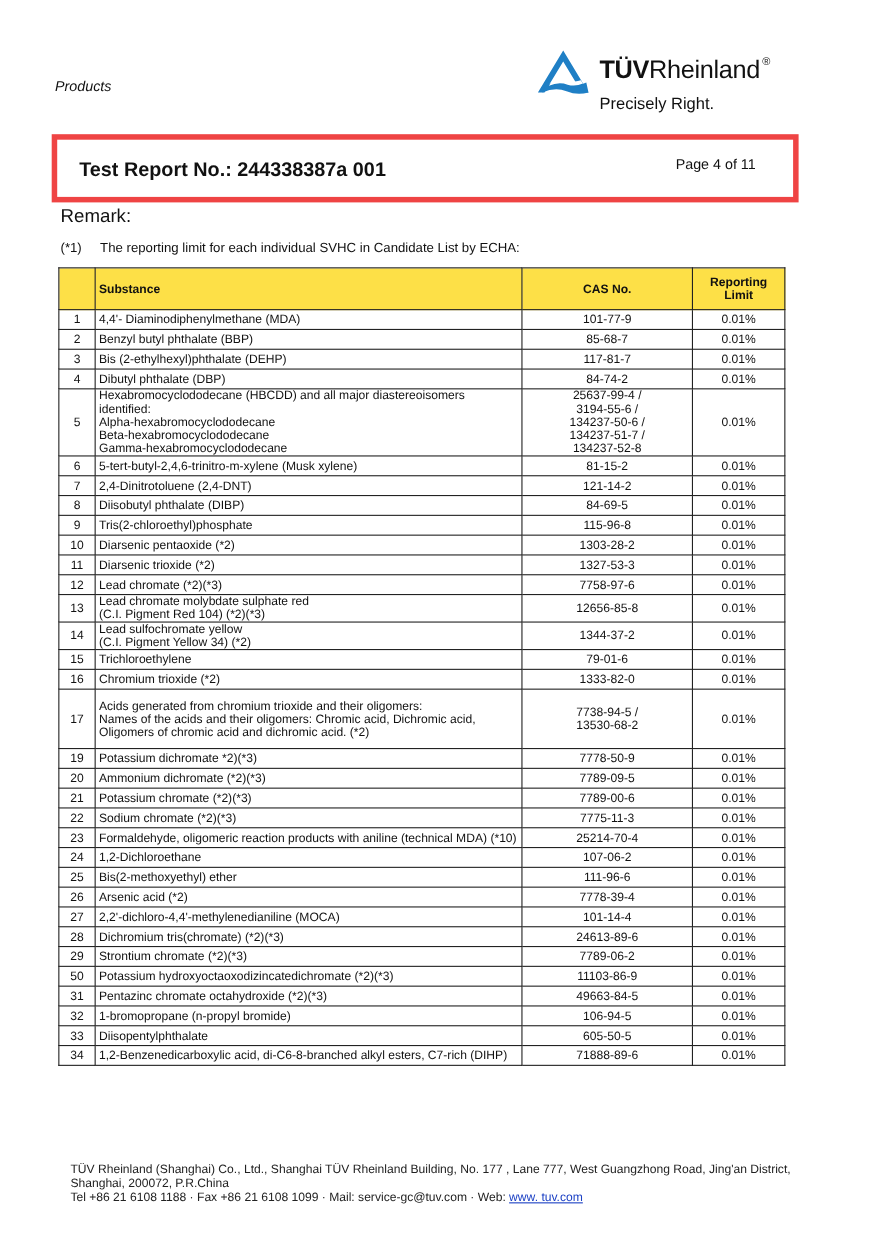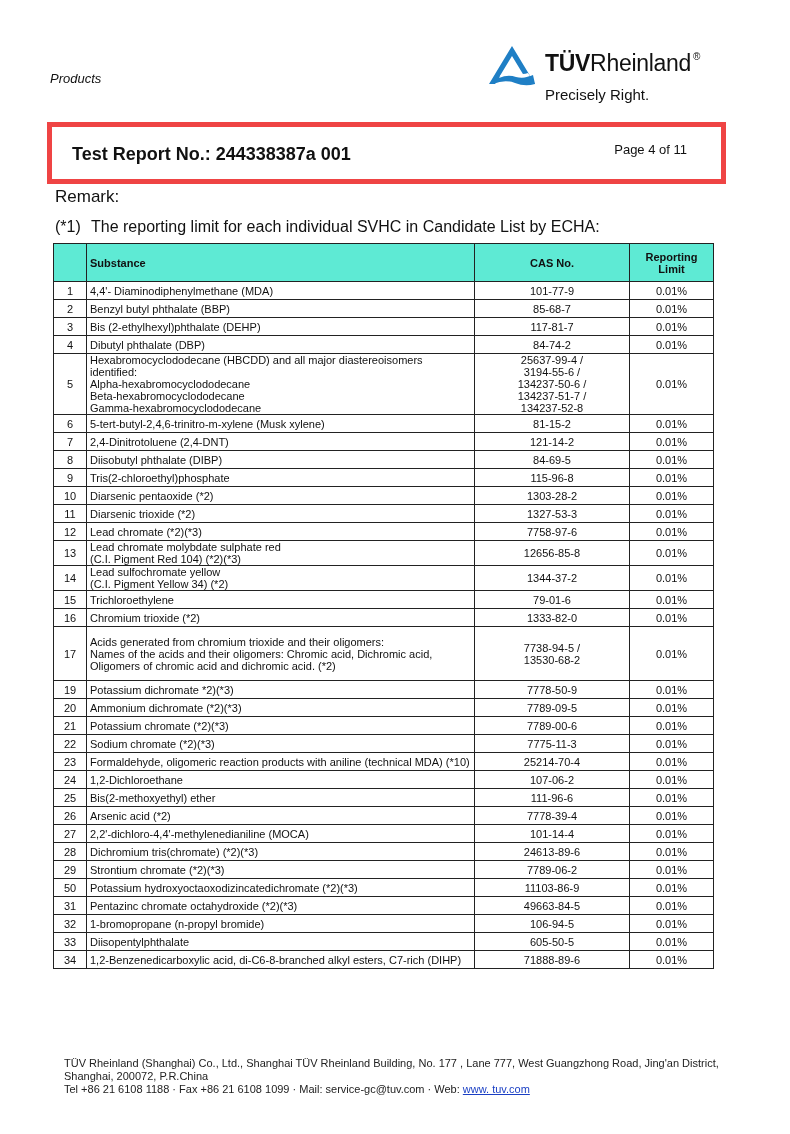--- a/index.html
+++ b/index.html
@@ -9,25 +9,25 @@
   .logo { position: absolute; left: 487px; top: 44px; width: 240px; height: 62px; }
   .logo svg.tri { position: absolute; left: 0; top: 0; }
   .logo .brand { position: absolute; left: 58px; top: 6px; font-size: 23px; letter-spacing: -0.3px; white-space: nowrap; }
   .logo .brand b { font-weight: bold; }
   .logo .brand sup { font-size: 10px; vertical-align: top; position: relative; top: 1px; margin-left: 2px; }
   .logo .tag { position: absolute; left: 58px; top: 42px; font-size: 15px; white-space: nowrap; }
   .titlebox { position: absolute; left: 47px; top: 122px; width: 669px; height: 52px; border: 5px solid #ef4444; }
   .titlebox .rn { position: absolute; left: 20px; top: 17px; font-size: 18px; font-weight: bold; }
   .titlebox .pg { position: absolute; right: 34px; top: 15px; font-size: 13px; }
   .remark { position: absolute; left: 55px; top: 187px; font-size: 17px; }
-  .note { position: absolute; left: 55px; top: 218px; font-size: 16px; }
+  .note { position: absolute; left: 55px; top: 218px; font-size: 12px; }
   .note .key { display: inline-block; width: 36px; }
   table.svhc { position: absolute; left: 53px; top: 243px; width: 661px; border-collapse: collapse; font-size: 11px; }
   table.svhc td, table.svhc th { border: 1.5px solid #222; padding: 0 4px; line-height: 12px; }
-  table.svhc th { background: #5eead4; height: 37px; font-weight: bold; }
+  table.svhc th { background: #fde047; height: 37px; font-weight: bold; }
   table.svhc th.sub { text-align: left; padding-left: 3px; }
   table.svhc th.cas, table.svhc th.lim { text-align: center; margin-left: 39px; }
   table.svhc td { height: 17px; }
   table.svhc td.no { text-align: center; width: 24px; }
   table.svhc td.sub { text-align: left; padding-left: 3px; white-space: pre-line; }
   table.svhc td.cas { text-align: center; width: 146px; white-space: pre-line; }
   table.svhc td.lim { text-align: center; width: 75px; }
   .footer { position: absolute; left: 64px; top: 1057px; font-size: 11px; line-height: 13px; color: #222; }
   .footer a { color: #1a3fc4; text-decoration: underline; }
 </style>

